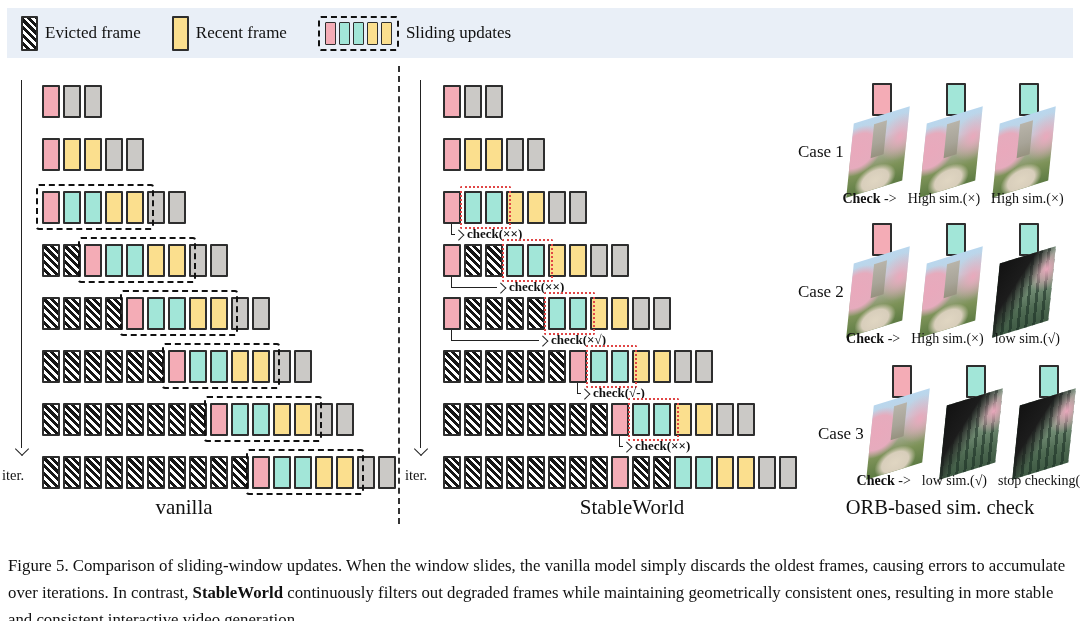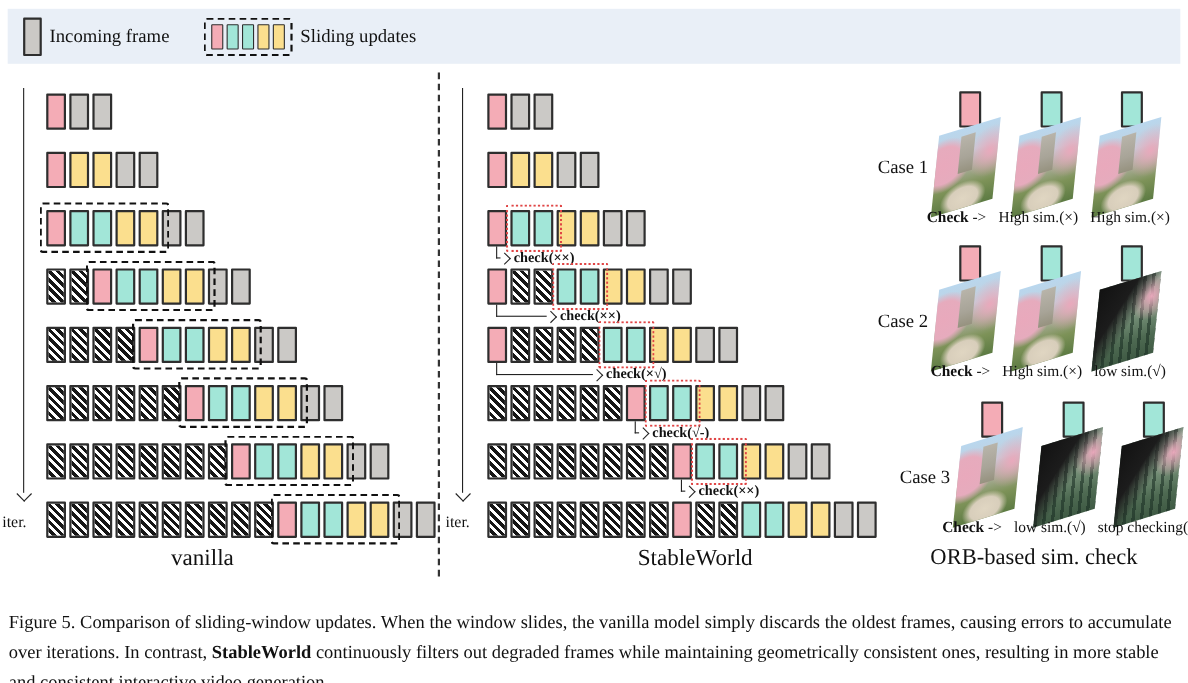--- a/index.html
+++ b/index.html
@@ -62,22 +62,26 @@
   #caption{position:absolute;left:8px;top:536px;width:1064px;font-size:16.8px;line-height:1.6;}
   #caption b{font-weight:bold;}
 </style>
 </head>
 <body>
 
 <div id="screen">
 
   <div id="legend">
       <div class="legend-item">
-        <div class="frame f-I sw"></div>
-        <span class="legend-label">Incoming frame</span>
+        <div class="frame f-E sw"></div>
+        <span class="legend-label">Evicted frame</span>
+      </div>
+      <div class="legend-item">
+        <div class="frame f-Y sw"></div>
+        <span class="legend-label">Recent frame</span>
       </div>
       <div class="legend-item">
         <div style="display: flex; gap: 3px; border: 2.5px dashed rgb(17, 17, 17); border-radius: 3px; padding: 4px 5px;">
           <div class="frame f-R mini"></div>
           <div class="frame f-M mini"></div>
           <div class="frame f-M mini"></div>
           <div class="frame f-Y mini"></div>
           <div class="frame f-Y mini"></div>
         </div>
         <span class="legend-label">Sliding updates</span>

